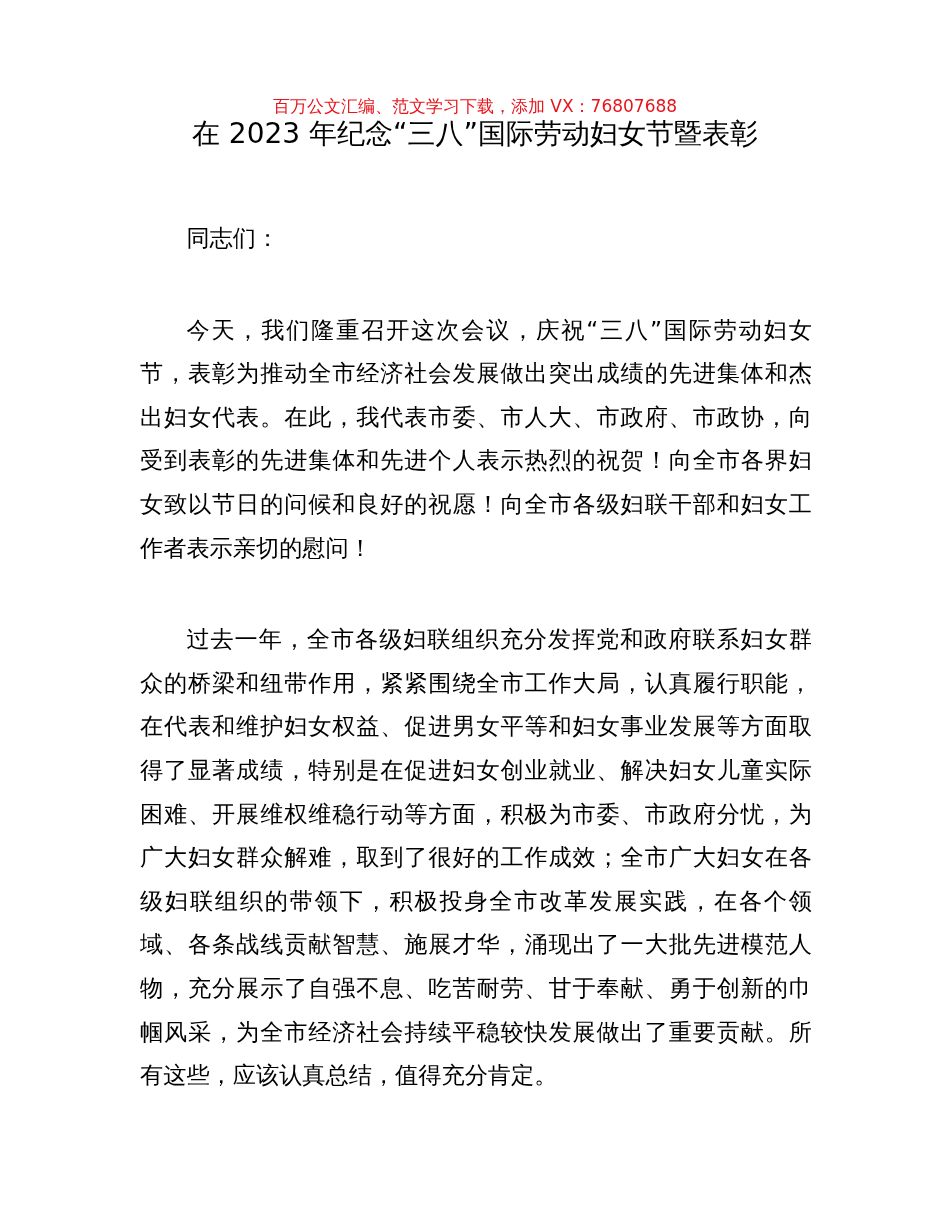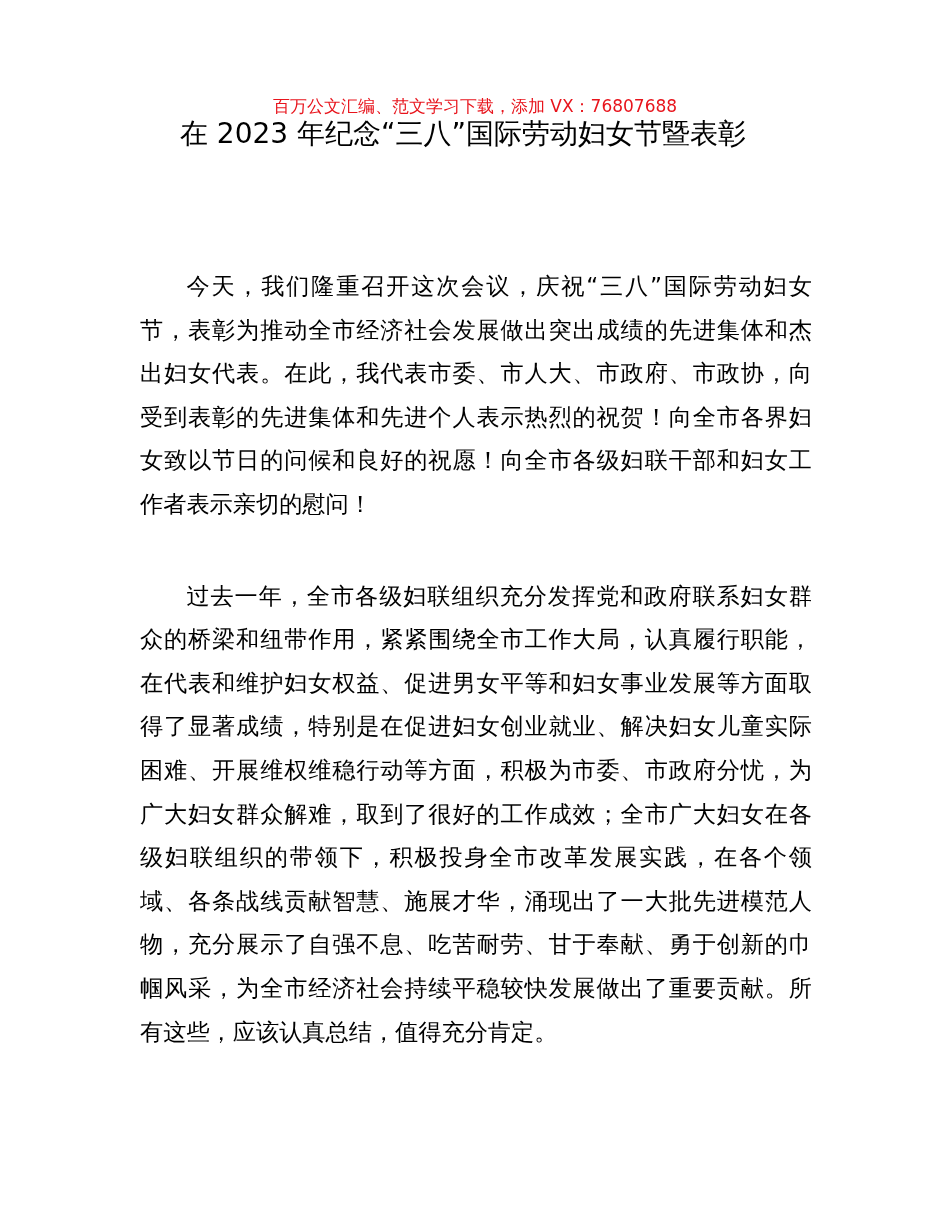--- a/index.html
+++ b/index.html
@@ -23,21 +23,21 @@
       text-align: center;
       font-size: 17px;
       line-height: 28px;
       color: #e8141c;
       letter-spacing: 0px;
       margin-top: 36px;
     }
     .title {
       position: absolute;
       top: 112px;
-      left: 118px;
+      left: 130px;
       width: 690px;
       text-align: center;
       font-size: 28px;
       line-height: 44px;
       font-weight: normal;
       margin: 0;
       color: #000;
     }
     .body-text {
       position: absolute;
@@ -64,15 +64,16 @@
 </head>
 <body>
 
 <div class="watermark">百万公文汇编、范文学习下载，添加 VX：76807688</div>
 
 <h1 class="title">
   <span>在 2023 年纪念“三八”国际劳动妇女节暨表彰</span><br>
 </h1>
 
 <div class="body-text">
+  <p class="salutation">同志们：</p>
   <p class="para">今天，我们隆重召开这次会议，庆祝“三八”国际劳动妇女节，表彰为推动全市经济社会发展做出突出成绩的先进集体和杰出妇女代表。在此，我代表市委、市人大、市政府、市政协，向受到表彰的先进集体和先进个人表示热烈的祝贺！向全市各界妇女致以节日的问候和良好的祝愿！向全市各级妇联干部和妇女工作者表示亲切的慰问！</p>
   <p class="para">过去一年，全市各级妇联组织充分发挥党和政府联系妇女群众的桥梁和纽带作用，紧紧围绕全市工作大局，认真履行职能，在代表和维护妇女权益、促进男女平等和妇女事业发展等方面取得了显著成绩，特别是在促进妇女创业就业、解决妇女儿童实际困难、开展维权维稳行动等方面，积极为市委、市政府分忧，为广大妇女群众解难，取到了很好的工作成效；全市广大妇女在各级妇联组织的带领下，积极投身全市改革发展实践，在各个领域、各条战线贡献智慧、施展才华，涌现出了一大批先进模范人物，充分展示了自强不息、吃苦耐劳、甘于奉献、勇于创新的巾帼风采，为全市经济社会持续平稳较快发展做出了重要贡献。所有这些，应该认真总结，值得充分肯定。</p>
 </div>
 
 </body></html>

